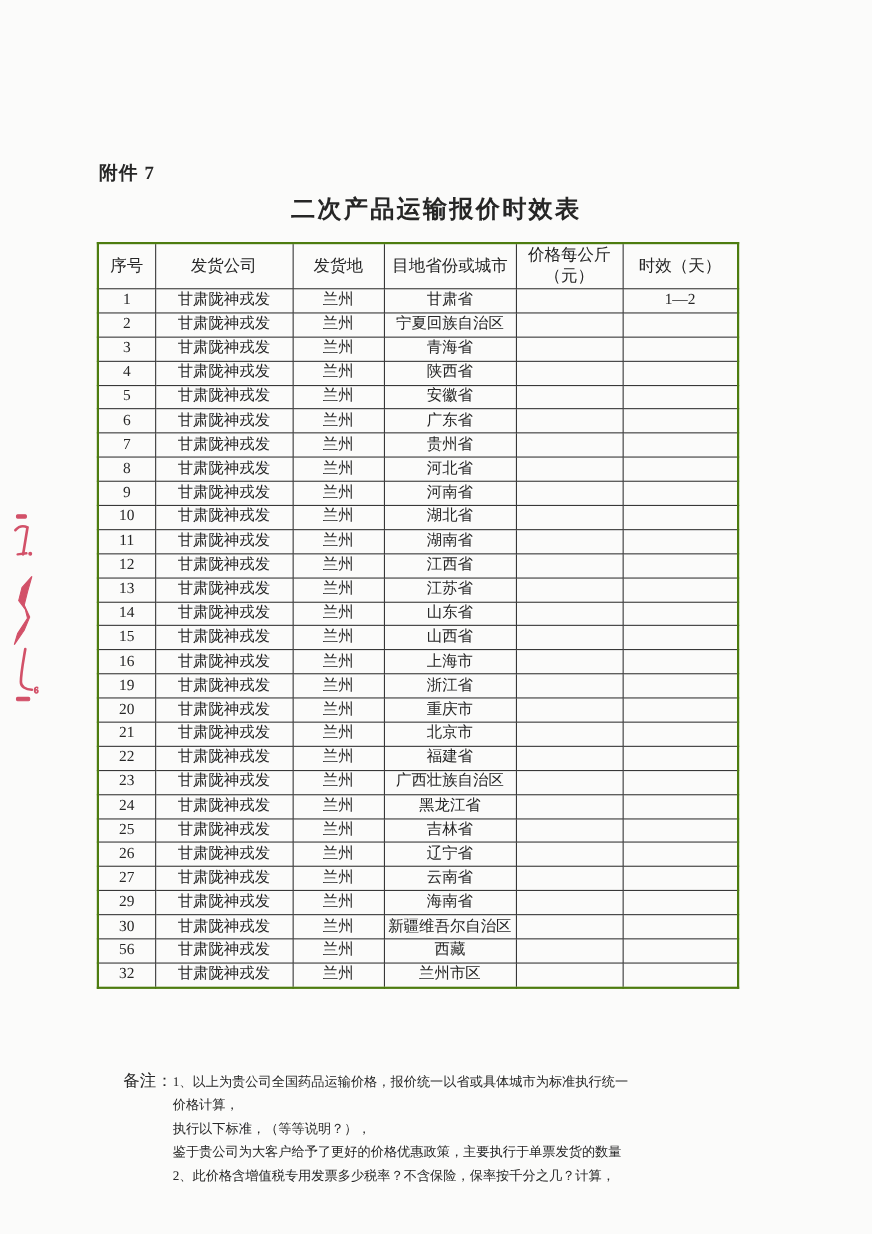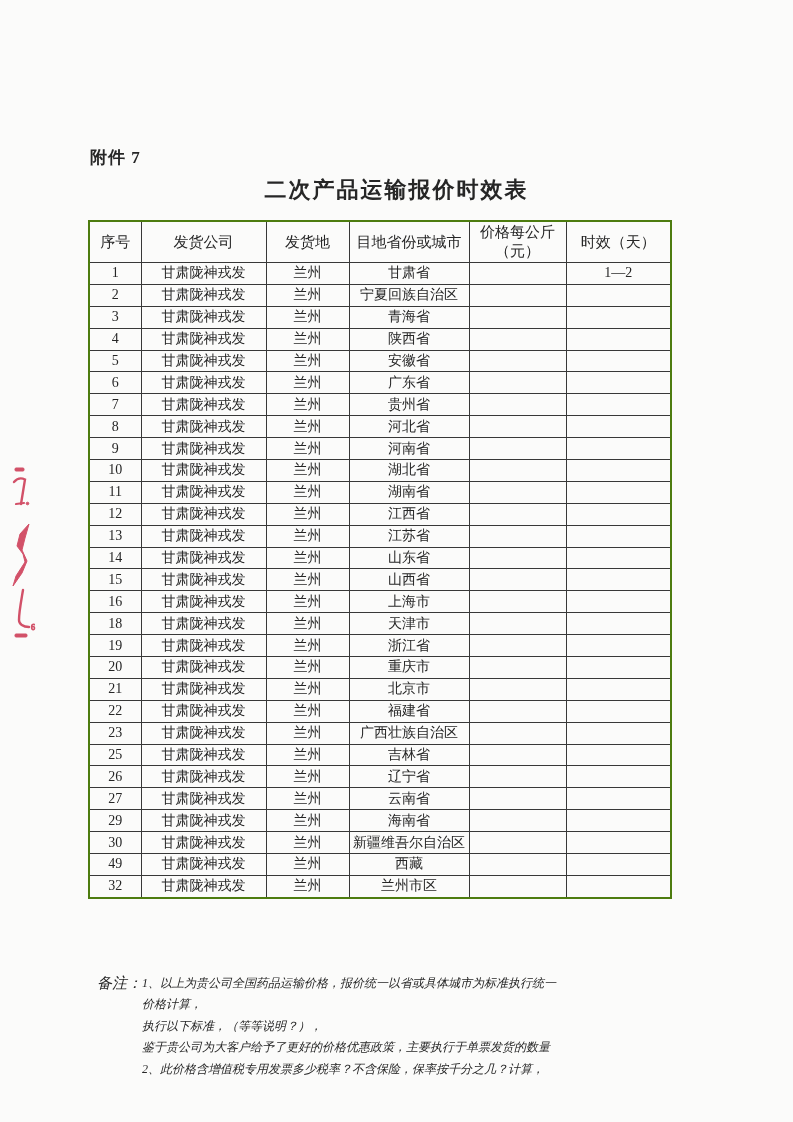--- a/index.html
+++ b/index.html
@@ -33,22 +33,22 @@
   }
   .quote-table th {
     height:40px; font-size:15px; font-weight:500;
     white-space:pre-line; line-height:19px;
   }
   .quote-table td {
     height:20.9px; font-size:14px; line-height:14px;
   }
 
   .notes {
-    position:absolute; left:97px; top:945px; width:630px;
-    display:flex; align-items:flex-start;font-style:italic;
+    position:absolute; left:112px; top:945px; width:630px;
+    display:flex; align-items:flex-start;
   }
   .notes-label { flex:none; font-size:15px; line-height:21.4px; }
   .notes-body { font-size:12px; line-height:21.4px; }
   .note-line { white-space:nowrap; }
 
   .margin-marks {
     position:absolute; left:8px; top:430px;
     width:50px; height:190px; pointer-events:none;
   }
 </style>
@@ -204,28 +204,20 @@
         </tr>
         <tr>
           <td>16</td>
           <td>甘肃陇神戎发</td>
           <td>兰州</td>
           <td>上海市</td>
           <td></td>
           <td></td>
         </tr>
         <tr>
-          <td>18</td>
-          <td>甘肃陇神戎发</td>
-          <td>兰州</td>
-          <td>天津市</td>
-          <td></td>
-          <td></td>
-        </tr>
-        <tr>
           <td>19</td>
           <td>甘肃陇神戎发</td>
           <td>兰州</td>
           <td>浙江省</td>
           <td></td>
           <td></td>
         </tr>
         <tr>
           <td>20</td>
           <td>甘肃陇神戎发</td>
@@ -252,20 +244,28 @@
         </tr>
         <tr>
           <td>23</td>
           <td>甘肃陇神戎发</td>
           <td>兰州</td>
           <td>广西壮族自治区</td>
           <td></td>
           <td></td>
         </tr>
         <tr>
+          <td>24</td>
+          <td>甘肃陇神戎发</td>
+          <td>兰州</td>
+          <td>黑龙江省</td>
+          <td></td>
+          <td></td>
+        </tr>
+        <tr>
           <td>25</td>
           <td>甘肃陇神戎发</td>
           <td>兰州</td>
           <td>吉林省</td>
           <td></td>
           <td></td>
         </tr>
         <tr>
           <td>26</td>
           <td>甘肃陇神戎发</td>
@@ -292,21 +292,21 @@
         </tr>
         <tr>
           <td>30</td>
           <td>甘肃陇神戎发</td>
           <td>兰州</td>
           <td>新疆维吾尔自治区</td>
           <td></td>
           <td></td>
         </tr>
         <tr>
-          <td>49</td>
+          <td>56</td>
           <td>甘肃陇神戎发</td>
           <td>兰州</td>
           <td>西藏</td>
           <td></td>
           <td></td>
         </tr>
         <tr>
           <td>32</td>
           <td>甘肃陇神戎发</td>
           <td>兰州</td>

